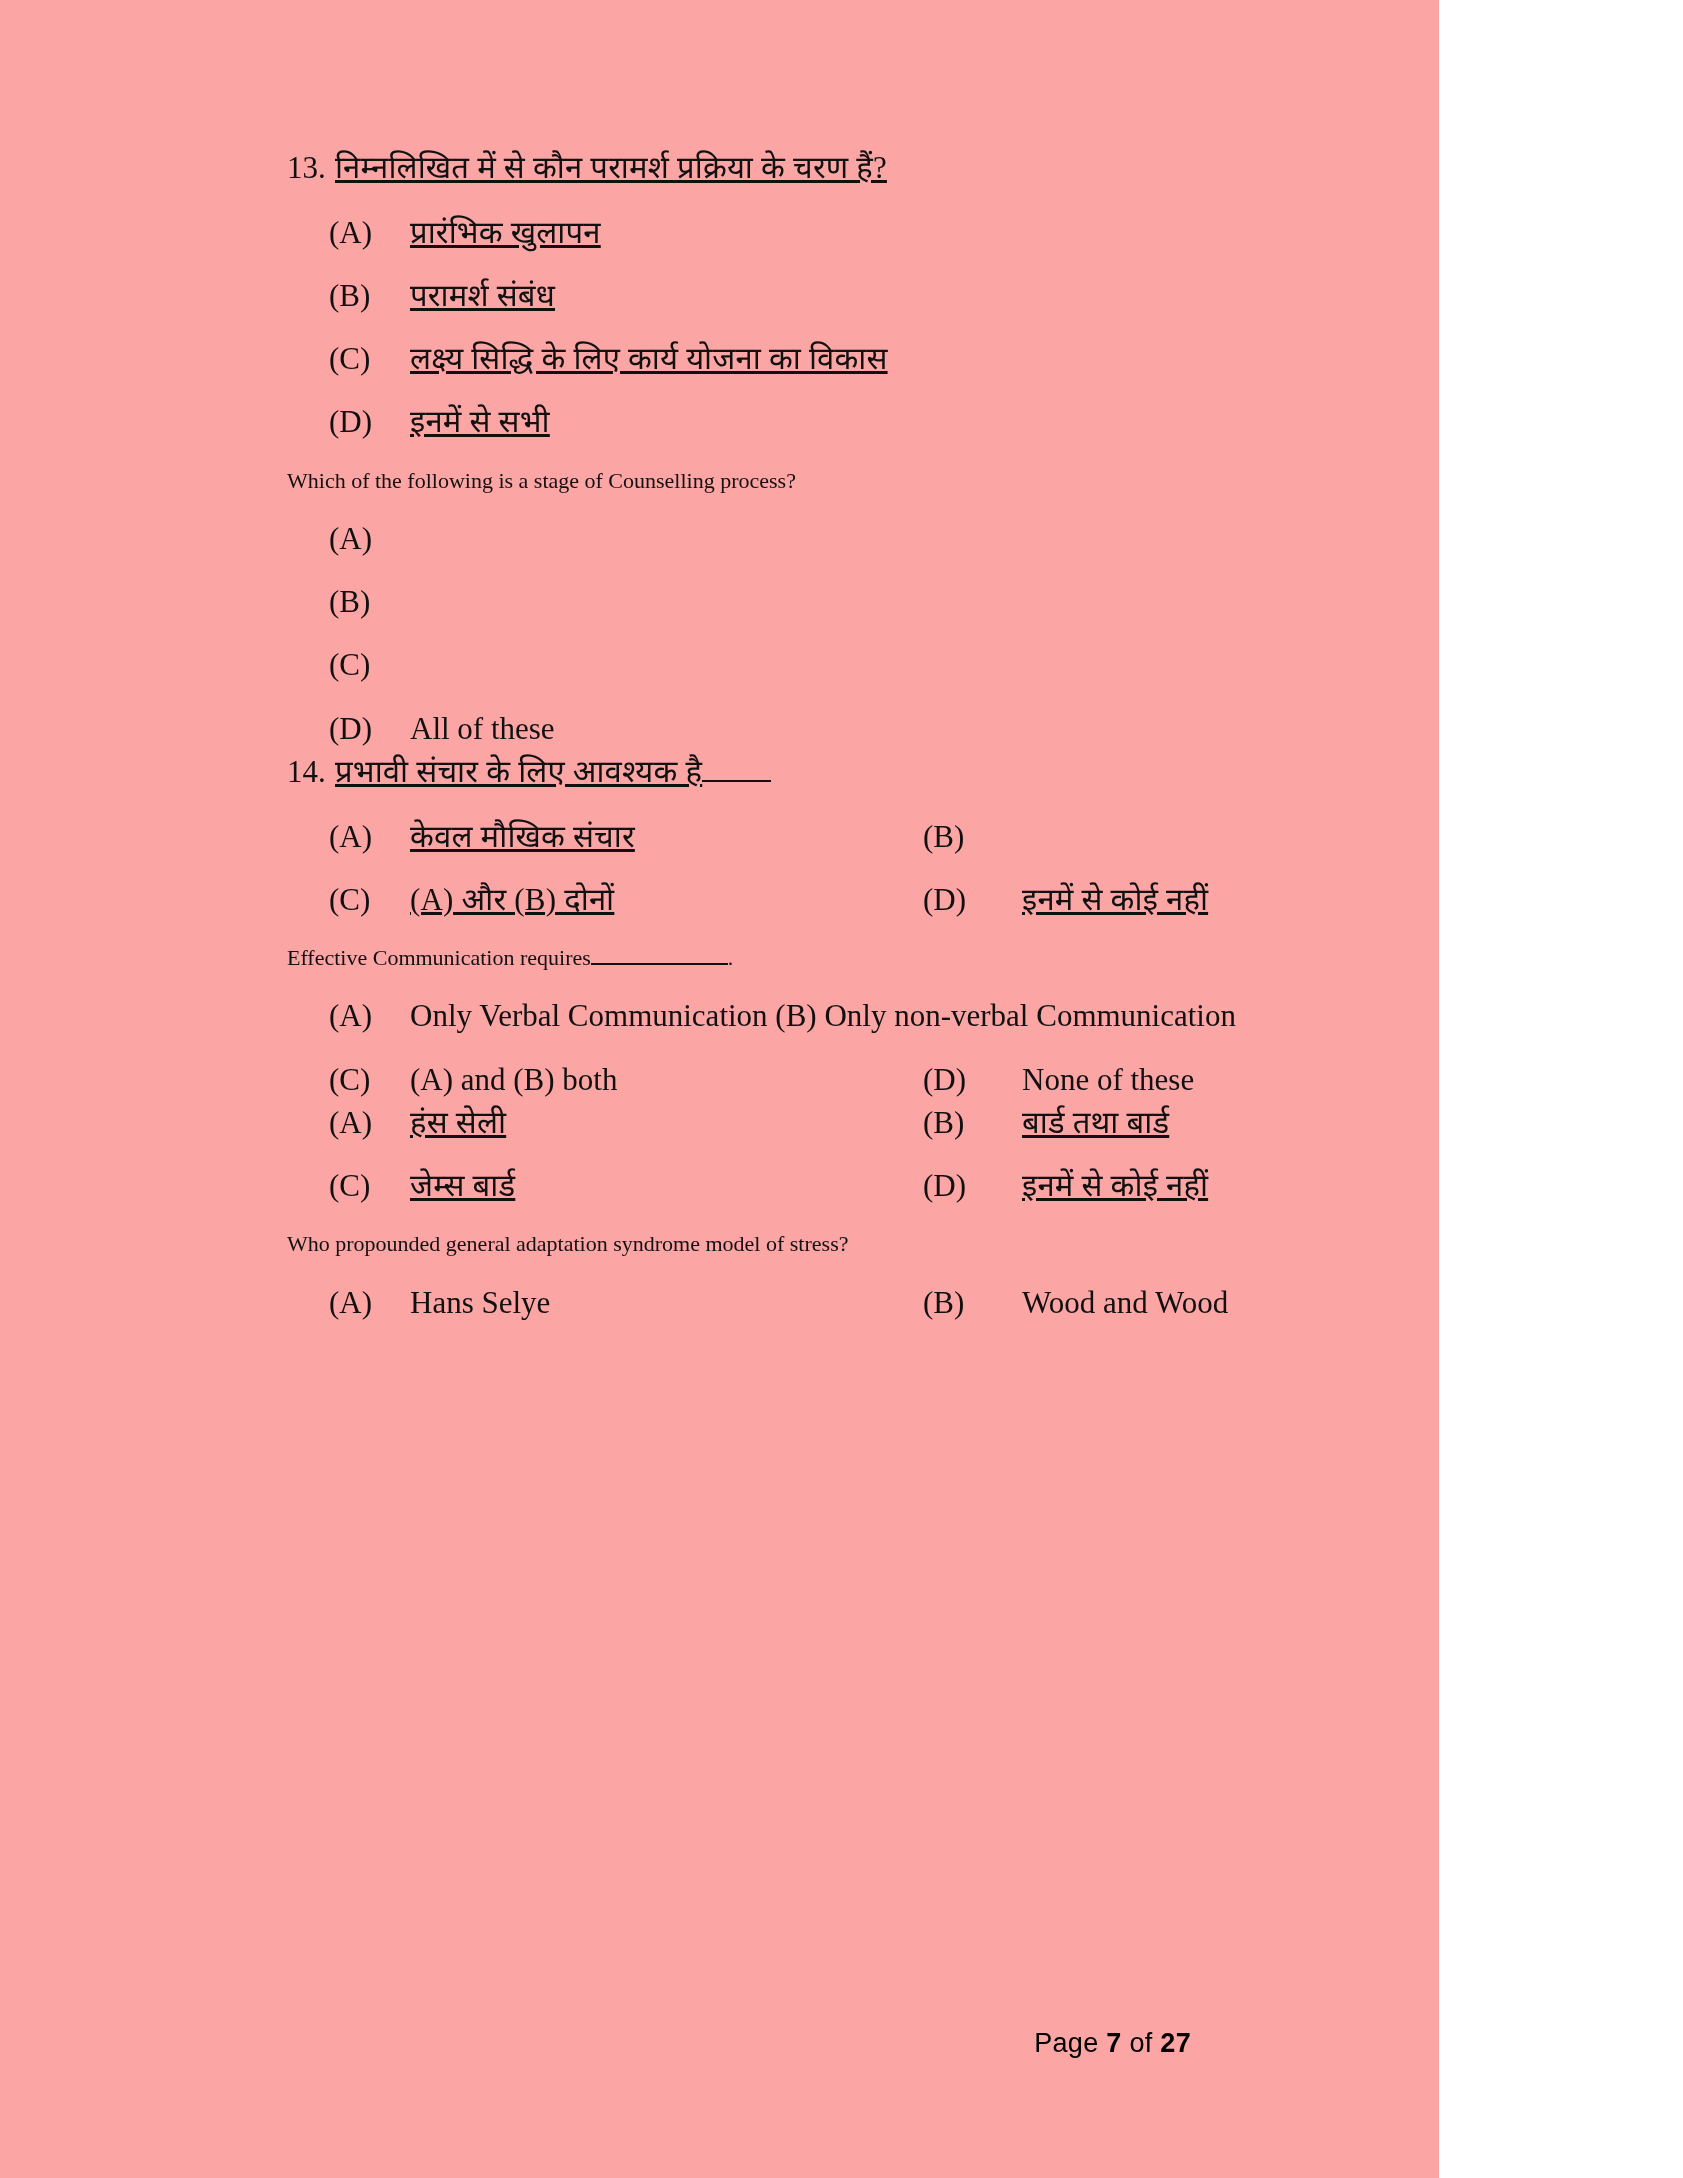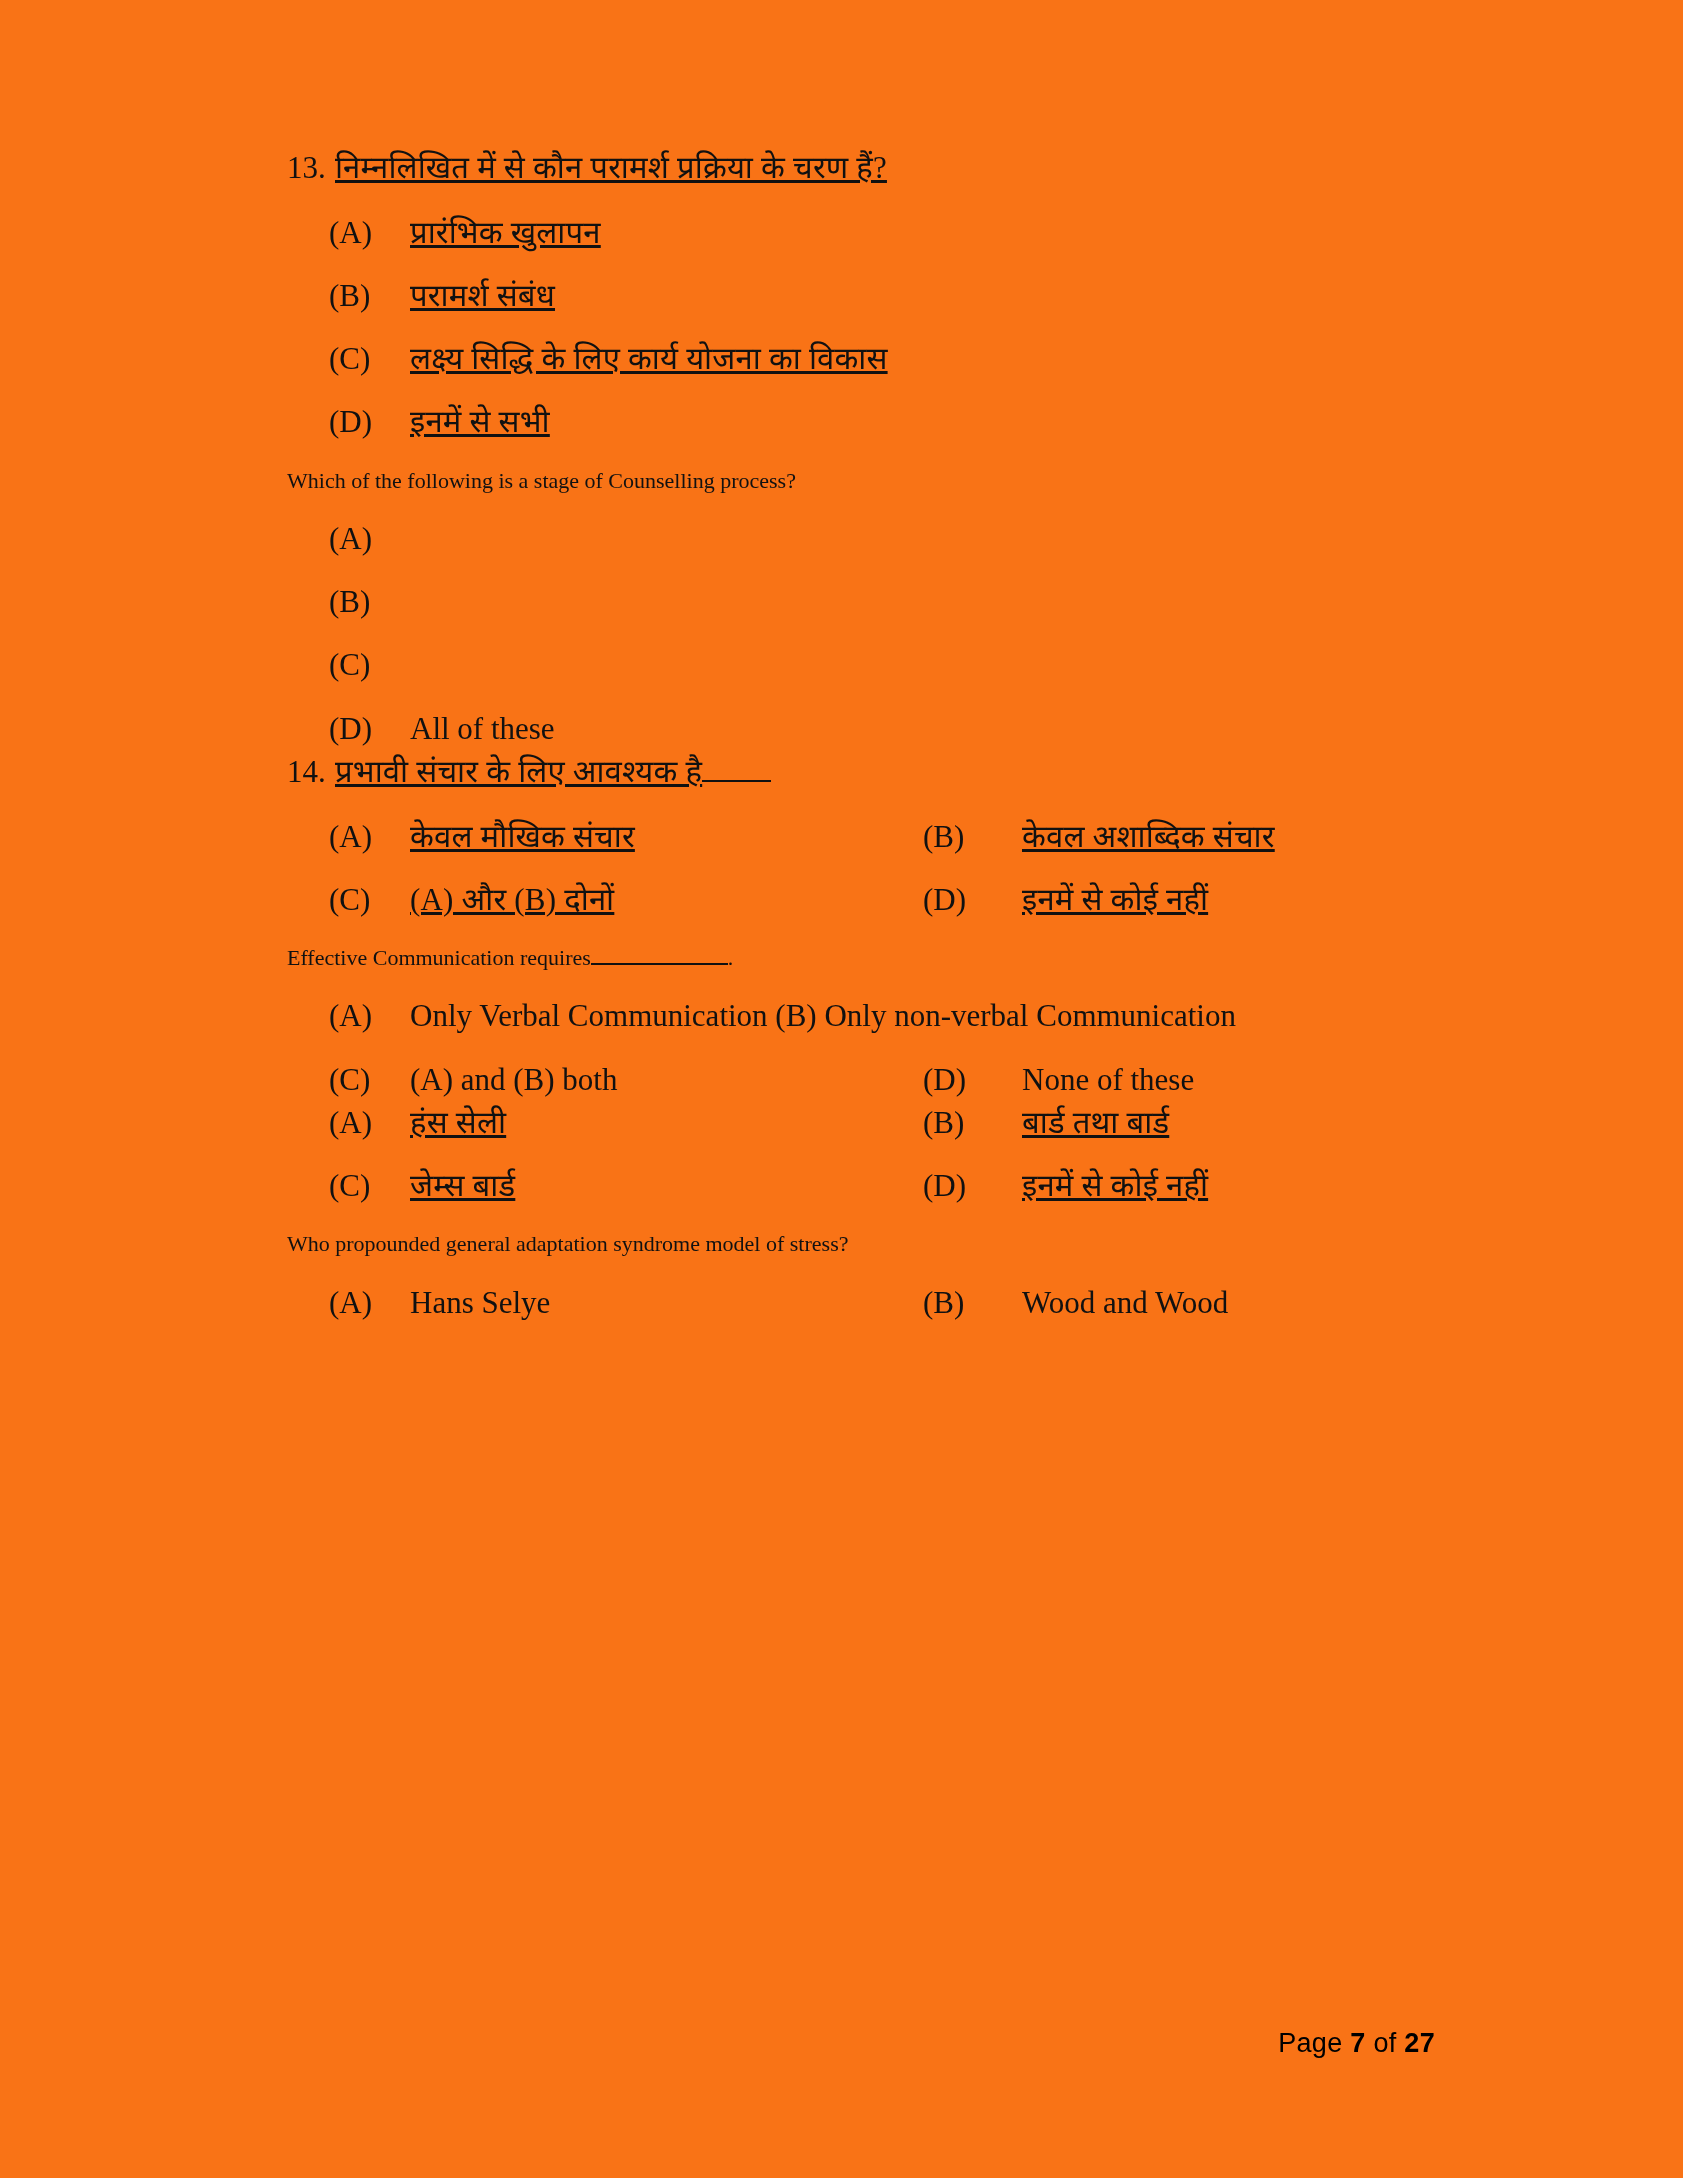--- a/index.html
+++ b/index.html
@@ -3,23 +3,23 @@
 <meta charset="utf-8">
 <title>Question Paper Page</title>
 <style>
   html, body {
     margin: 0;
     padding: 0;
     background: #ffffff;
   }
   .page {
     position: relative;
-    width: 1683px;
+    width: 1439px;
     height: 2178px;
-    background: #f97316;
+    background: #fca5a5;
     box-sizing: border-box;
     overflow: hidden;
     font-family: "Liberation Serif", "DejaVu Serif", serif;
     color: #111111;
   }
   .content {
     position: absolute;
     left: 287px;
     top: 149px;
     width: 1148px;
@@ -189,21 +189,20 @@
         <span class="q-text hindi"><span>प्रभावी संचार के लिए आवश्यक है</span><span class="blank-line blank-sm"></span></span>
       </div>
 
       <div class="opt-grid">
         <div class="opt-col left">
           <span class="opt-label">(A)</span>
           <span class="opt-text hindi">केवल मौखिक संचार</span>
         </div>
         <div class="opt-col right">
           <span class="opt-label">(B)</span>
-          <span class="opt-text hindi">केवल अशाब्दिक संचार</span>
         </div>
       </div>
 
       <div class="opt-grid">
         <div class="opt-col left">
           <span class="opt-label">(C)</span>
           <span class="opt-text hindi">(A) और (B) दोनों</span>
         </div>
         <div class="opt-col right">
           <span class="opt-label">(D)</span>

